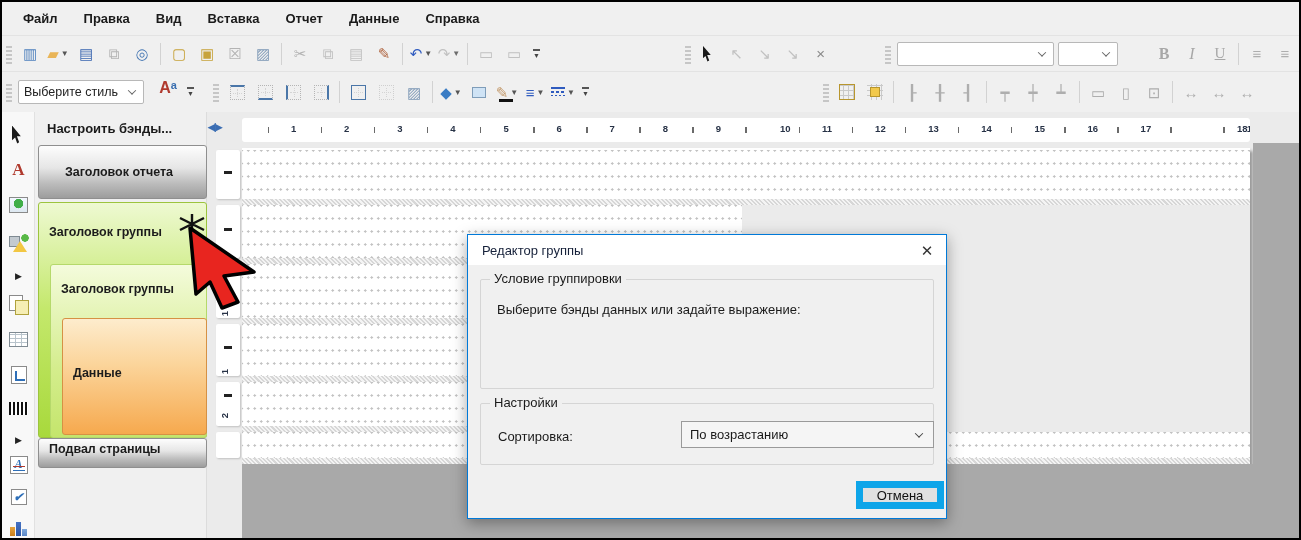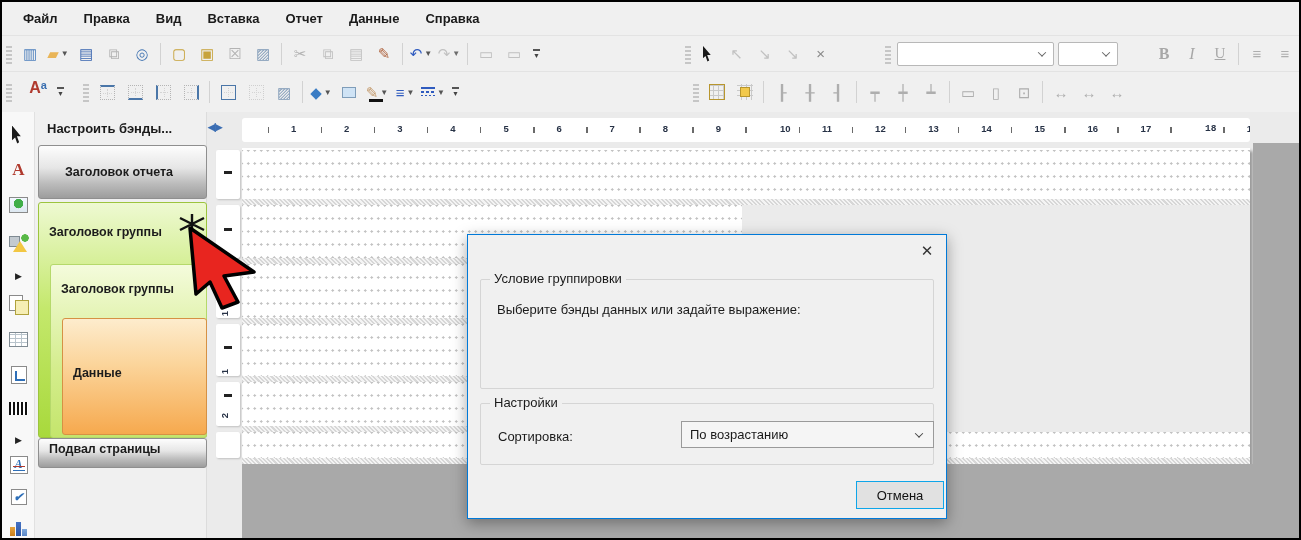--- a/index.html
+++ b/index.html
@@ -123,21 +123,21 @@
 .fld-label { position:absolute; left:16px; top:22px; }
 .expr-row { position:absolute; left:9px; right:9px; top:48px; height:29px; display:flex; align-items:stretch; }
 .expr { flex:1; background:#8da8c6; border:1px solid #5a7ca0; border-radius:3px; display:flex; align-items:center; padding:0 7px; color:#0e2238; font-size:13.5px; box-shadow:inset 9px 0 0 rgba(255,255,255,.22); white-space:nowrap; overflow:hidden; }
 .expr::after { content:""; width:1px; height:16px; background:#1a1a1a; margin-left:1px; }
 .mini-btn { width:27px; margin-left:2px; background:#fff; border:1px solid #c0c0c0; display:flex; align-items:center; justify-content:center; }
 .mini-btn.chv i { width:7px; height:7px; border-right:2px solid #222; border-bottom:2px solid #222; transform:rotate(45deg) translate(-1px,-1px); }
 .fx { font-family:"Liberation Serif",serif; font-style:italic; font-weight:700; font-size:14px; color:#111; }
 .sort-label { position:absolute; left:17px; top:25px; }
 .dlg-select { position:absolute; left:200px; top:17px; width:253px; height:27px; background:#f5f5f5; border:1px solid #9a9a9a; display:flex; align-items:center; padding:0 8px; }
 .dlg-select .chev i { border-color:#444; }
-.btn { position:absolute; top:246px; height:28px; background:#e1e1e1; border:1px solid #0ea5e9; display:flex; align-items:center; justify-content:center; font-size:13px; color:#111; }
+.btn { position:absolute; top:246px; height:28px; background:#e1e1e1; border:7px solid #0ea5e9; display:flex; align-items:center; justify-content:center; font-size:13px; color:#111; }
 .btn-ok { left:265px; width:105px; border:2px solid #0078d7; }
 .btn-cancel { left:388px; width:88px; }
 </style>
 </head>
 <body>
 
 <div class="app">
 
   <div class="menubar" id="menubar">
       <div class="mi">Файл</div>
@@ -256,20 +256,26 @@
       <div class="vsep"></div>
       <div class="tbi dis">
         <span class="g" style="color: rgb(163, 163, 163);">≡</span>
       </div>
       <div class="tbi dis">
         <span class="g" style="color: rgb(163, 163, 163);">≡</span>
       </div>
     </div>
   <div class="tb" id="tb2">
       <div class="grip"></div>
+      <div class="tcombo" style="width: 126px;">
+        <div class="cval">Выберите стиль</div>
+        <div class="chev">
+          <i></i>
+        </div>
+      </div>
       <div class="sp" style="width: 8px;"></div>
       <div class="tbi aai">
         <span class="a1">A</span>
         <span class="a2">a</span>
       </div>
       <div class="ovf">
         <i></i>
         <b>▼</b>
       </div>
       <div class="sp" style="width: 10px;"></div>
@@ -460,21 +466,21 @@
         <span class="rnum" style="left: 686.2px;">13</span>
         <span class="rtick" style="left: 662.7px;"></span>
         <span class="rnum" style="left: 739.3px;">14</span>
         <span class="rtick" style="left: 715.8px;"></span>
         <span class="rnum" style="left: 792.4px;">15</span>
         <span class="rtick" style="left: 768.9px;"></span>
         <span class="rnum" style="left: 845.5px;">16</span>
         <span class="rtick" style="left: 822px;"></span>
         <span class="rnum" style="left: 898.6px;">17</span>
         <span class="rtick" style="left: 875.1px;"></span>
-        <span class="rnum" style="left: 963px; font-family: Liberation Mono, monospace;">18</span>
+        <span class="rnum" style="left: 995px;">18</span>
         <span class="rtick" style="left: 928.2px;"></span>
         <span class="rnum" style="left: 1004.8px;">19</span>
         <span class="rtick" style="left: 981.3px;"></span>
       </div>
 
     <div class="page"></div>
     <div id="canvasrows">
         <div class="dots" style="left: 240px; top: 38px; height: 49px; width: 1008px;"></div>
         <div class="dots" style="left: 240px; top: 93px; height: 53px; width: 500px;"></div>
         <div class="dots" style="left: 240px; top: 152px; height: 54px; width: 500px;"></div>
@@ -512,20 +518,21 @@
         </div>
         <div class="vseg" style="top: 320px; height: 26px;"></div>
       </div>
 
     <svg class="cursor-anno" viewBox="0 0 92 102">
       <path d="M22 2 V22 M10 6 L34 18 M34 6 L10 18" stroke="#111" stroke-width="2.4" fill="none"></path>
       <polygon points="20,16 84,60 54,64 68,90 52,96 40,70 26,82" fill="#e8251f" stroke="#000" stroke-width="3.5" stroke-linejoin="round"></polygon>
     </svg>
 
     <div class="dialog">
+      <div class="dlg-title">Редактор группы</div>
       <div class="dlg-close">✕</div>
 
       <div class="grp" style="top:44px;height:110px;">
         <span class="legend">Условие группировки</span>
         <div class="fld-label">Выберите бэнды данных или задайте выражение:</div>
       </div>
 
       <div class="grp" style="top:168px;height:62px;">
         <span class="legend">Настройки</span>
         <div class="sort-label">Сортировка:</div>

